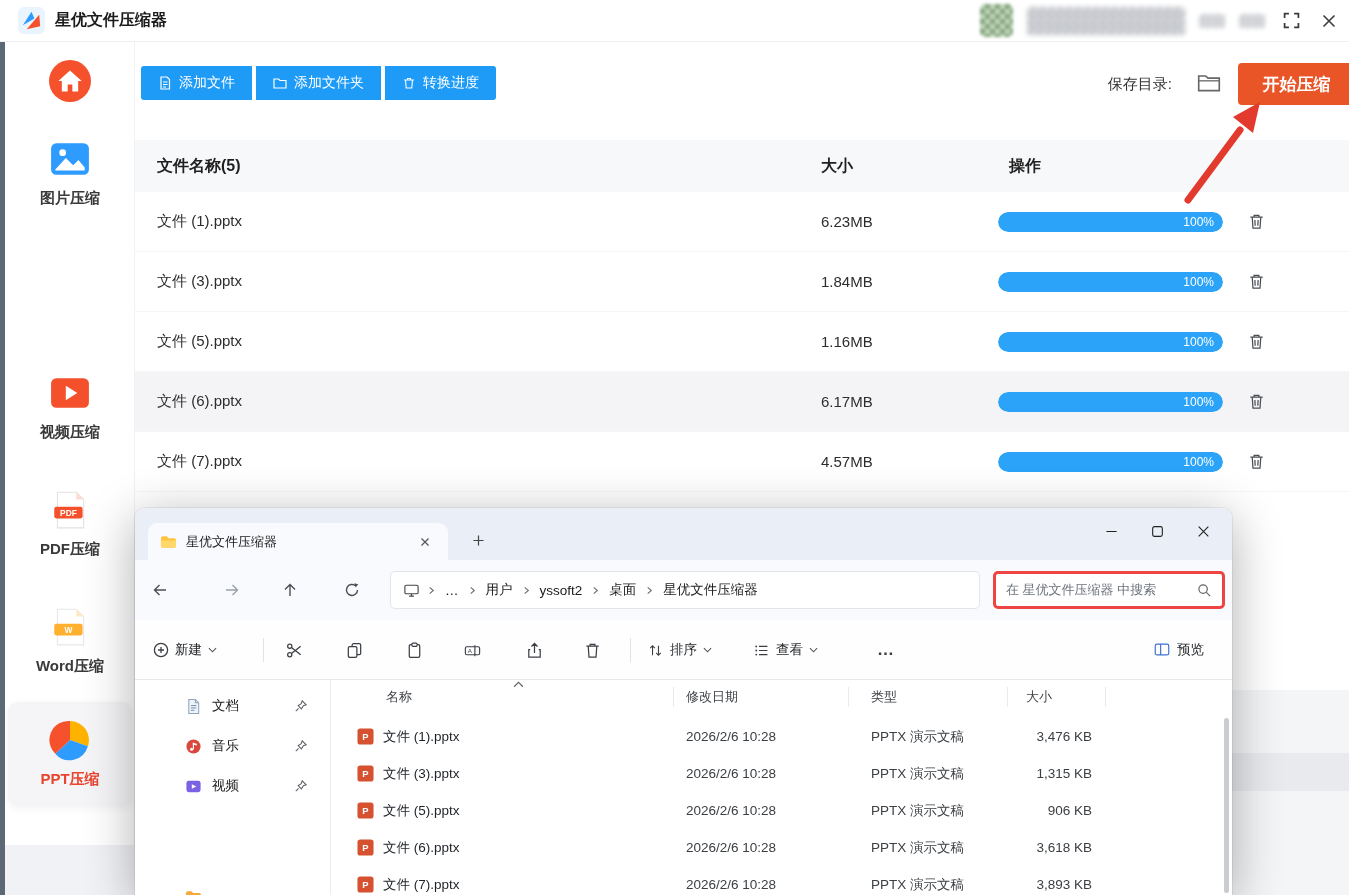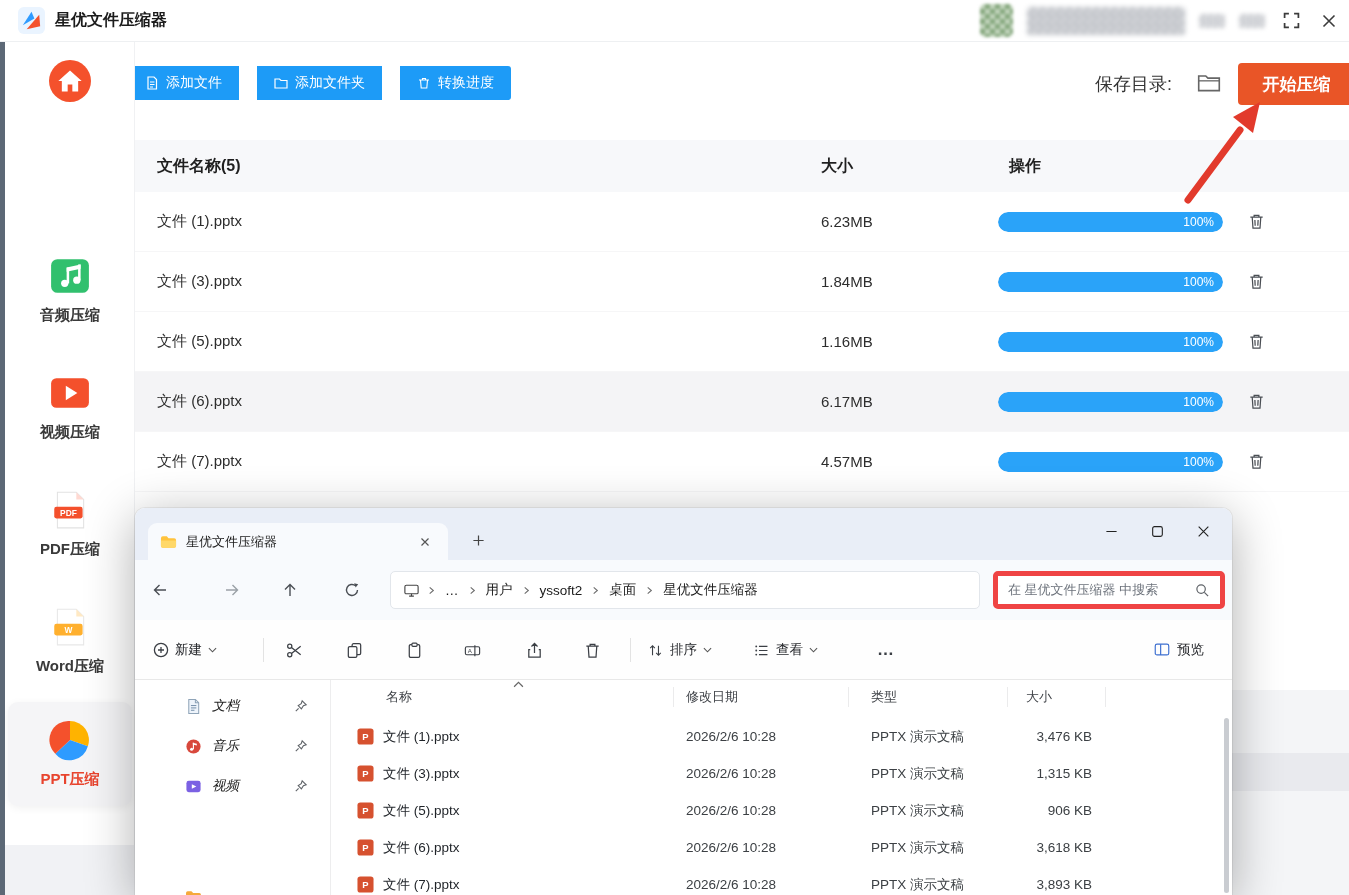--- a/index.html
+++ b/index.html
@@ -26,26 +26,26 @@
   
   .sidebar{position:absolute;left:5px;top:42px;width:130px;height:803px;background:#fff;border-right:1px solid #f0f1f3;z-index:20;}
   .home-btn{position:absolute;left:44px;top:18px;width:42px;height:42px;border:none;background:none;cursor:pointer;}
   .side-item{position:absolute;left:3px;width:124px;height:104px;display:flex;flex-direction:column;align-items:center;justify-content:center;gap:9px;cursor:pointer;}
   .si-icon{width:42px;height:42px;flex:0 0 auto;}
   .si-label{font-size:15px;font-weight:bold;color:#3a3a3a;white-space:nowrap;}
   .side-item.active{background:#f5f5f7;border-radius:10px;box-shadow:0 2px 8px rgba(0,0,0,0.06);}
   .side-item.active .si-label{color:#e8442e;}
 
   
-  .btn-group{position:absolute;left:128px;top:66px;display:flex;gap:18px;z-index:5;align-items:flex-end;}
+  .btn-group{position:absolute;left:141px;top:66px;display:flex;gap:4px;z-index:5;align-items:flex-end;}
   .blue-btn{height:34px;background:#1d9bf7;color:#fff;border:none;display:flex;align-items:center;gap:7px;padding:0 17px;font-size:14px;cursor:pointer;font-family:inherit;white-space:nowrap;}
   .btn-group .blue-btn:first-child{border-radius:3px 0 0 3px;}
   .btn-group .blue-btn:last-child{border-radius:0 3px 3px 0;}
   .save-row{position:absolute;right:0;top:63px;display:flex;align-items:center;z-index:5;}
-  .save-label{font-size:18px;color:#333;margin-right:10px;white-space:nowrap;}
+  .save-label{font-size:15px;color:#333;margin-right:10px;white-space:nowrap;}
   .path-box{width:250px;height:36px;background:#fff;border:1px solid #e0e3e7;border-radius:4px;display:flex;align-items:center;padding:0 10px;gap:8px;overflow:hidden;}
   .path-box input{border:none;outline:none;font-size:13px;color:#8a8f98;width:100%;background:transparent;font-family:inherit;}
   .folder-open-btn{width:30px;height:30px;margin:0 14px 0 12px;background:none;border:none;cursor:pointer;flex:0 0 auto;}
   .start-btn{width:117px;height:42px;background:#e95527;color:#fff;border:none;font-size:17px;font-weight:bold;border-radius:4px;margin-right:-6px;cursor:pointer;font-family:inherit;white-space:nowrap;}
 
   
   .file-table{position:absolute;left:135px;top:140px;width:1214px;z-index:3;background:#eab308;}
   .t-head{height:52px;background:#f7f8fa;display:grid;grid-template-columns:686px 169px 236px 1fr;align-items:center;font-weight:bold;font-size:16px;color:#1f1f1f;}
   .t-head .c-name,.t-row .c-name{padding-left:22px;}
   .c-prog-pad{padding-left:8px;}
@@ -65,29 +65,29 @@
   .ex-tab{position:absolute;left:13px;bottom:0;width:300px;height:37px;background:#f8fafd;border-radius:9px 9px 0 0;display:flex;align-items:center;padding:0 12px;gap:9px;font-size:13px;color:#1c1c1c;cursor:pointer;}
   .ex-tab .tab-title{flex:1;overflow:hidden;white-space:nowrap;}
   .tab-close{width:22px;height:22px;display:flex;align-items:center;justify-content:center;border-radius:4px;background:none;border:none;cursor:pointer;}
   .ex-newtab{position:absolute;left:330px;bottom:7px;width:26px;height:26px;display:flex;align-items:center;justify-content:center;background:none;border:none;cursor:pointer;}
   .ex-winctl{position:absolute;right:6px;top:6px;display:flex;}
   .win-btn{width:46px;height:34px;display:flex;align-items:center;justify-content:center;background:none;border:none;cursor:pointer;}
   .ex-navrow{height:60px;background:#f8fafd;position:relative;}
   .nav-arrow{position:absolute;top:14px;width:34px;height:32px;display:flex;align-items:center;justify-content:center;background:none;border:none;cursor:pointer;}
   .addr-box{position:absolute;left:255px;top:11px;width:590px;height:38px;background:#fff;border:1px solid #e2e6eb;border-radius:5px;display:flex;align-items:center;padding:0 12px;gap:7px;font-size:13.5px;color:#1b1b1b;overflow:hidden;white-space:nowrap;}
   .bc-item{cursor:pointer;padding:1px 2px;}
-  .search-box{position:absolute;left:858px;top:11px;width:232px;height:38px;background:#fff;border:5px solid #ef4444;border-radius:5px;display:flex;align-items:center;padding:0 10px;gap:6px;overflow:hidden;}
+  .search-box{position:absolute;left:858px;top:11px;width:232px;height:38px;background:#fff;border:3px solid #ef4444;border-radius:5px;display:flex;align-items:center;padding:0 10px;gap:6px;overflow:hidden;}
   .search-box input{flex:1;border:none;outline:none;color:#6c727b;font-size:13px;background:transparent;font-family:inherit;min-width:0;}
   .ex-cmdbar{height:60px;background:#fefefe;border-bottom:1px solid #e8e8e8;position:relative;}
   .cmd-item{position:absolute;top:15px;height:30px;display:flex;align-items:center;gap:6px;font-size:13.5px;color:#25272b;background:none;border:none;cursor:pointer;font-family:inherit;white-space:nowrap;}
   .cmd-icon-btn{position:absolute;top:15px;width:34px;height:30px;display:flex;align-items:center;justify-content:center;background:none;border:none;cursor:pointer;}
   .cmd-divider{position:absolute;top:18px;width:1px;height:24px;background:#e3e3e3;}
   .cmd-more{font-size:17px;font-weight:bold;color:#3b3f45;letter-spacing:1px;}
   .ex-content{position:absolute;top:172px;left:0;right:0;bottom:0;display:flex;}
-  .ex-nav{width:195px;position:relative;padding-top:6px;font-style:italic;}
+  .ex-nav{width:195px;position:relative;padding-top:6px;}
   .nav-row{height:40px;display:flex;align-items:center;padding-left:50px;gap:10px;font-size:13.5px;color:#1d1d1d;position:relative;cursor:pointer;white-space:nowrap;}
   .nav-pin{position:absolute;right:22px;top:13px;width:14px;height:14px;}
   .partial-folder{position:absolute;left:50px;bottom:-9px;}
   .ex-list{flex:1;border-left:1px solid #ededee;position:relative;overflow:hidden;}
   .list-head{display:grid;grid-template-columns:343px 175px 159px 98px 1fr;height:34px;align-items:center;font-size:13px;color:#3f4247;}
   .lh-cell{height:60%;display:flex;align-items:center;border-right:1px solid #ebebec;cursor:pointer;white-space:nowrap;}
   .lh-cell.no-border{border-right:none;}
   .lh-name{padding-left:55px;}
   .lh-date{padding-left:12px;}
   .lh-type{padding-left:22px;}
@@ -135,32 +135,29 @@
 </header>
 
 <aside class="sidebar">
   <button class="home-btn">
     <svg viewBox="0 0 36 36" width="42" height="42">
       <circle cx="18" cy="18" r="18" fill="#f4512c"></circle>
       <path d="M18 9 L28 18 H25 V27 H20 V21 H16 V27 H11 V18 H8 Z" fill="#fff"></path>
     </svg>
   </button>
 
-
-  <div class="side-item" style="top:196px">
+  <div class="side-item" style="top:79px">
     <svg class="si-icon" viewBox="0 0 40 40">
-      <rect x="2" y="4" width="36" height="32" rx="6" fill="#31c06e"></rect>
-      <circle cx="15" cy="27" r="3.5" fill="#fff"></circle>
-        <circle cx="26.5" cy="24" r="3.5" fill="#fff"></circle>
-      <rect x="16.8" y="12" width="2.4" height="15" fill="#fff"></rect>
-        <rect x="27.7" y="9" width="2.4" height="15" fill="#fff"></rect>
-      <path d="M16.8 12 L30.1 9 V13 L16.8 16 Z" fill="#fff"></path>
-    </svg>
-    <span class="si-label">音频压缩</span>
-  </div>
+      <rect x="2" y="5" width="36" height="30" rx="5" fill="#2e9bff"></rect>
+      <circle cx="13" cy="14" r="3.2" fill="#fff"></circle>
+      <path d="M6 30 L16 19 L23 26 L28 21 L34 28 V31 H6 Z" fill="#fff"></path>
+    </svg>
+    <span class="si-label">图片压缩</span>
+  </div>
+
 
   <div class="side-item" style="top:313px">
     <svg class="si-icon" viewBox="0 0 40 40">
       <rect x="2" y="6" width="36" height="28" rx="5" fill="#f4502c"></rect>
       <path d="M16 13 L27 20 L16 27 Z" fill="#fff"></path>
     </svg>
     <span class="si-label">视频压缩</span>
   </div>
 
   <div class="side-item" style="top:430px">

